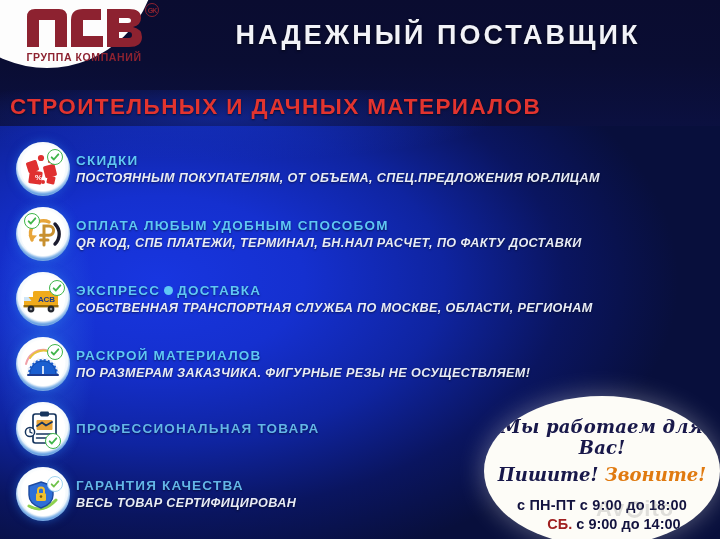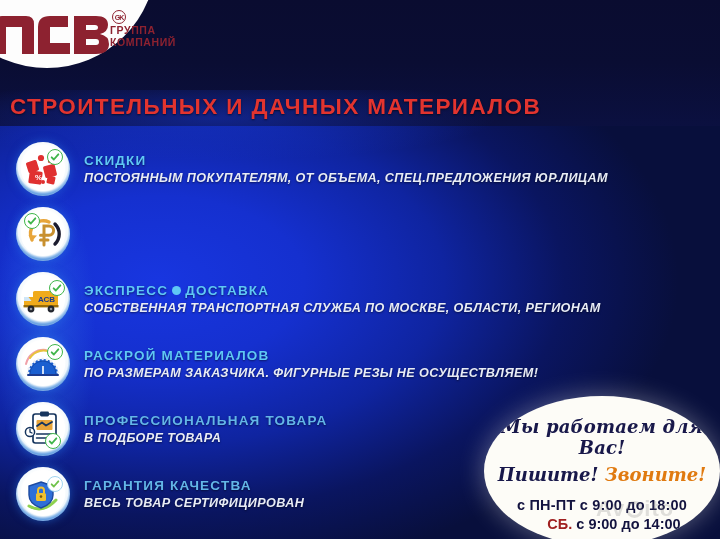--- a/index.html
+++ b/index.html
@@ -26,21 +26,21 @@
     background:radial-gradient(ellipse 400px 60px at 30% 40%, rgba(22,52,200,.55), rgba(10,16,70,0) 70%);
   }
   .logo-bg2 {
     position:absolute; left:-62px; top:-40px;
     width:218px; height:108px;
     background:#fdfdfd;
     border-radius:50%/0 0 100% 100%;
   }
   .logo-wrap {
     position:absolute; left:0px; top:2px; width:168px; height:66px;
-    display:flex; align-items:center; justify-content:center;
+    display:flex; flex-direction:column; align-items:center; justify-content:center;
   }
   .logo-mark {
     position:relative;
     font-family:"DejaVu Sans", sans-serif;
     font-weight:bold; font-size:40px; letter-spacing:-1px;
     color:#8d2230; line-height:1;
     display:flex; align-items:center;
   }
   .logo-mark svg { display:block; }
   .logo-reg {
@@ -86,21 +86,21 @@
     box-shadow:0 0 10px rgba(40,120,230,.55), inset 0 0 6px rgba(255,255,255,.8);
     display:flex; align-items:center; justify-content:center;
     overflow:hidden;
   }
   .ficon .inner {
     width:44px; height:44px; border-radius:50%;
     background:#ffffff;
     display:flex; align-items:center; justify-content:center;
     position:relative;
   }
-  .ftext { margin-left:14px; }
+  .ftext { margin-left:6px; }
   .ftitle {
     font-size:13.5px; font-weight:bold; letter-spacing:1.2px;
     color:#5fc8f5;
     font-family:"Liberation Sans", sans-serif;
     text-shadow:0 1px 2px rgba(0,0,0,.5);
   }
   .ftitle .dot {
     display:inline-block; width:9px; height:9px; border-radius:50%;
     background:#5fc8f5; margin:0 4px; vertical-align:middle;
   }
@@ -193,20 +193,21 @@
       <svg width="118" height="42" viewBox="0 0 118 42">
         <path d="M2 40 L2 10 Q2 2 10 2 L34 2 Q42 2 42 10 L42 40 L30 40 L30 13 L14 13 L14 40 Z" fill="#8d2230"></path>
         <path d="M46 40 L46 13 Q46 2 58 2 L76 2 L76 13 L58 13 L58 29 L78 29 L78 40 Z" fill="#8d2230"></path>
         <path d="M82 2 L104 2 Q116 2 116 11 Q116 18 108 20 Q117 22 117 30 Q117 40 104 40 L82 40 Z M94 11 L94 16 L103 16 Q106 16 106 13.5 Q106 11 103 11 Z M94 25 L94 31 L104 31 Q107 31 107 28 Q107 25 104 25 Z" fill="#8d2230"></path>
       </svg>
       <span class="logo-reg">GK</span>
     </div>
     <div class="logo-sub">ГРУППА КОМПАНИЙ</div>
   </div>
 
+  <div class="headline">НАДЕЖНЫЙ ПОСТАВЩИК</div>
   <div class="subheadline">СТРОИТЕЛЬНЫХ И ДАЧНЫХ МАТЕРИАЛОВ</div>
 
   <div class="features">
 
     <div class="feature f1">
       <div class="ficon">
         <div class="inner">
           <svg width="40" height="40" viewBox="0 0 40 40">
             <g fill="#e03030">
               <rect x="4" y="12" width="11" height="11" rx="1.6" transform="rotate(-18 9.5 17.5)"></rect>
@@ -245,20 +246,24 @@
               <path d="M17.5 26 L25 26"></path>
             </g>
           </svg>
           <span class="badge" style="right:auto;left:3px;top:1px;">
             <svg viewBox="0 0 12 12">
                 <path d="M2 6.4 L4.6 9 L10 2.8" stroke="#3fb54a" stroke-width="2.2" fill="none" stroke-linecap="round" stroke-linejoin="round"></path>
               </svg>
           </span>
         </div>
       </div>
+      <div class="ftext">
+        <div class="ftitle">ОПЛАТА ЛЮБЫМ УДОБНЫМ СПОСОБОМ</div>
+        <div class="fdesc">QR КОД, СПБ ПЛАТЕЖИ, ТЕРМИНАЛ, БН.НАЛ РАСЧЕТ, ПО ФАКТУ ДОСТАВКИ</div>
+      </div>
     </div>
 
     <div class="feature f3">
       <div class="ficon">
         <div class="inner">
           <svg width="44" height="40" viewBox="0 0 44 40">
             <rect x="12" y="12" width="25" height="15" rx="1.6" fill="#f0ab1c"></rect>
             <path d="M3 18 L12 18 L12 27 L3 27 Z" fill="#f0ab1c"></path>
             <path d="M3 18 L7.5 18 L10.5 22 L3 22 Z" fill="#cfe6f7"></path>
             <rect x="2.5" y="26" width="35" height="2.4" fill="#9a6d08"></rect>
@@ -322,21 +327,20 @@
           </svg>
           <span class="badge" style="right:4px;bottom:2px;top:auto;">
             <svg viewBox="0 0 12 12">
                 <path d="M2 6.4 L4.6 9 L10 2.8" stroke="#3fb54a" stroke-width="2.2" fill="none" stroke-linecap="round" stroke-linejoin="round"></path>
               </svg>
           </span>
         </div>
       </div>
       <div class="ftext">
         <div class="ftitle">ПРОФЕССИОНАЛЬНАЯ ТОВАРА</div>
-        <div class="fdesc">В ПОДБОРЕ ТОВАРА</div>
       </div>
     </div>
 
     <div class="feature f6">
       <div class="ficon">
         <div class="inner">
           <svg width="40" height="40" viewBox="0 0 40 40">
             <path d="M6 32 Q20 40 33 26" stroke="#8fd14f" stroke-width="3" fill="none" stroke-linecap="round"></path>
             <path d="M18 8 L30 12 L30 21 Q30 30 18 34 Q6 30 6 21 L6 12 Z" fill="#2f6fd8" stroke="#1d4aa0" stroke-width="1.4"></path>
             <rect x="13" y="19" width="10" height="8" rx="1.6" fill="#f0c030"></rect>

